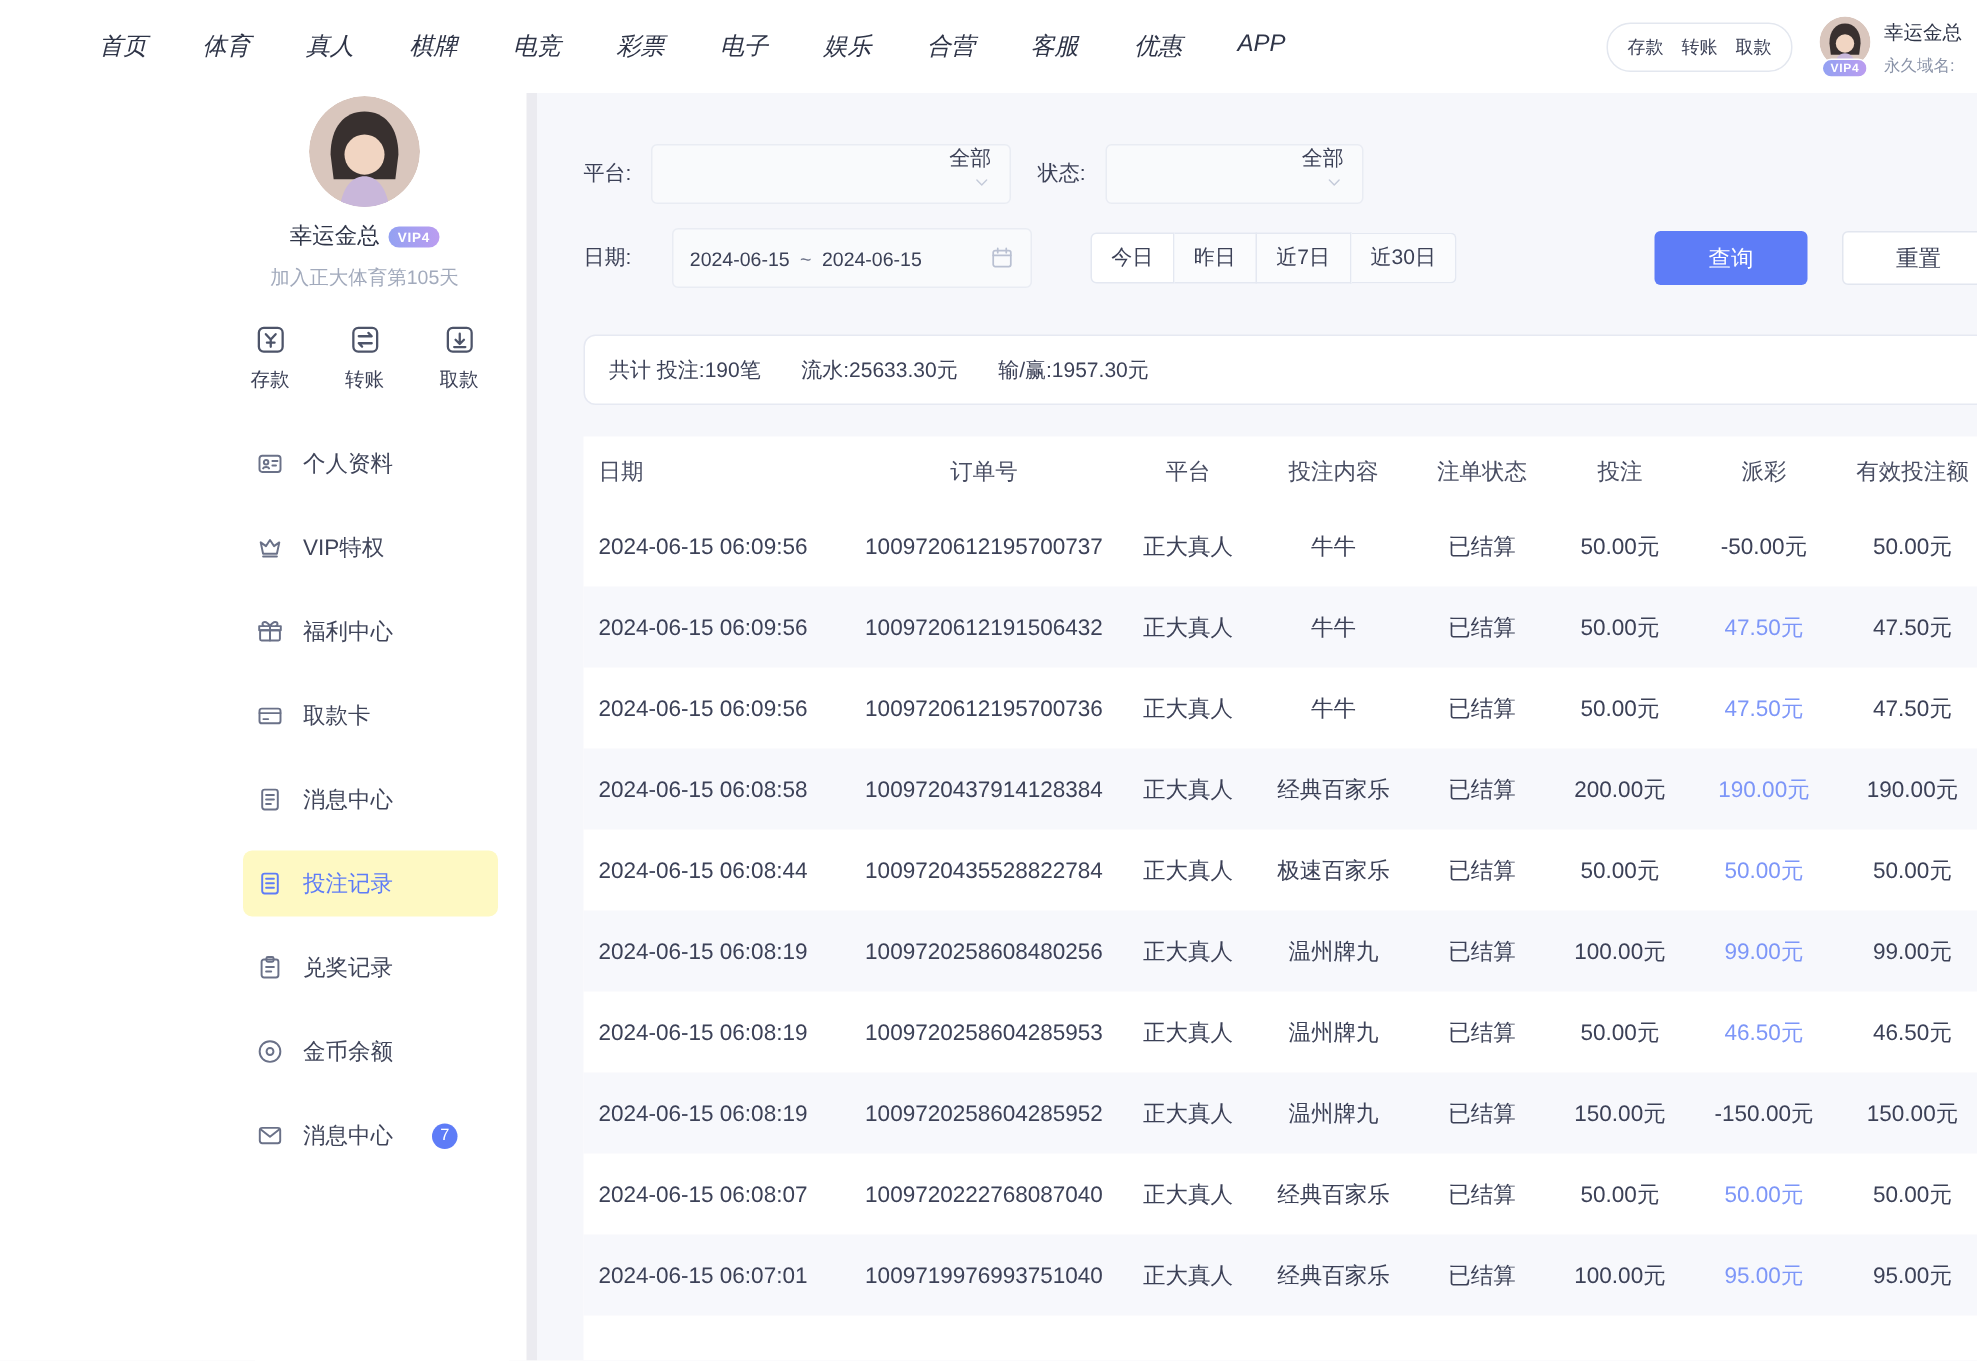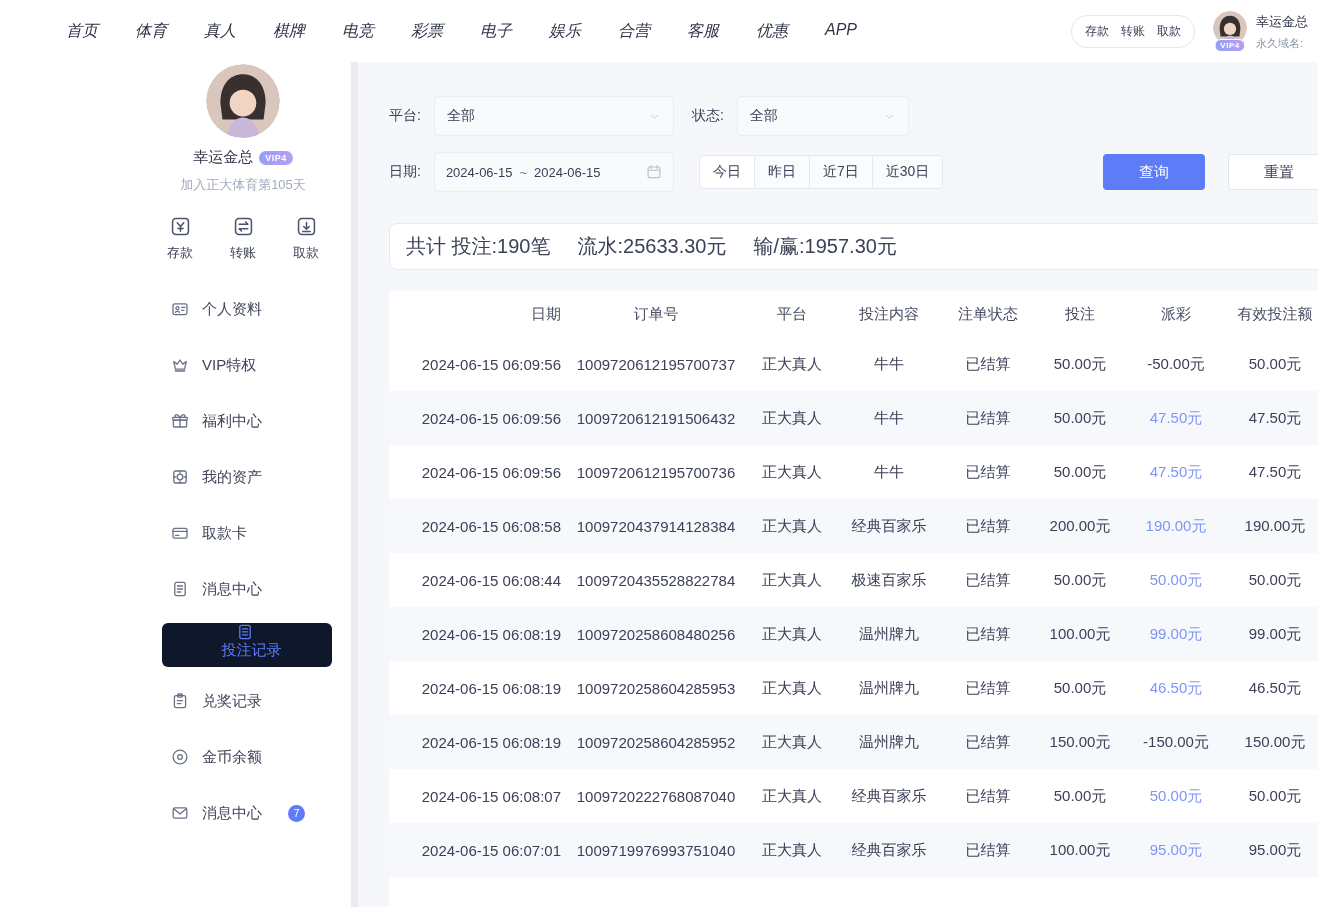--- a/index.html
+++ b/index.html
@@ -47,63 +47,63 @@
   .vip-badge { background:linear-gradient(90deg,#93a1f2,#bb9df0); color:#fff; font-size:9px; font-weight:700; padding:2px 6px; border-radius:8px; letter-spacing:.5px; }
   .join-text { font-size:13px; color:#a2aabc; margin-top:9px; }
   .quick-actions { display:flex; justify-content:space-between; width:100%; padding:0 32px; margin-top:22px; }
   .qa { display:flex; flex-direction:column; align-items:center; gap:7px; cursor:pointer; }
   .qa .icon { color:#4d5469; }
   .qa .icon svg { width:21px; height:21px; }
   .qa-label { font-size:13px; color:#3c4157; }
   .menu { width:100%; padding:0 19px 0 27px; margin-top:25px; }
   .menu-item { display:flex; align-items:center; height:44px; margin-bottom:12px; border-radius:6px; padding-left:9px; cursor:pointer; color:#3f4459; }
   .menu-item .icon { color:#6a7188; margin-right:13px; display:flex; }
-  .menu-item.active { background:#0f172a; color:#5e7cf7;flex-direction:column; }
+  .menu-item.active { background:#fef9c3; color:#5e7cf7; }
   .menu-item.active .icon { color:#5e7cf7; }
   .menu-label { font-size:15px; }
   .menu-badge { margin-left:auto; margin-right:27px; width:17px; height:17px; border-radius:50%; background:#5e7cf7; color:#fff; font-size:11px; display:flex; align-items:center; justify-content:center; }
   .icon svg { width:18px; height:18px; display:block; }
 
   
   .filter-row { display:flex; align-items:center; }
-  .fr2 { margin-top:16px; }
+  .fr2 { margin-top:16px;gap:14px; }
   .f-label { font-size:14px; color:#3c4157; margin-right:13px; white-space:nowrap; }
   .status-label { margin-left:18px; }
-  .sel { height:40px; background:#f9fafc; border:1px solid #e9ecf3; border-radius:4px; display:flex; align-items:center; padding:0 12px; font-size:14px; color:#3c4157; cursor:pointer; }
+  .sel { height:40px; background:#f9fafc; border:1px solid #e9ecf3; border-radius:4px; display:flex; align-items:flex-end; padding:0 12px; font-size:14px; color:#3c4157; cursor:pointer;flex-direction:column; }
   .sel-platform { width:240px; }
   .sel-status { width:172px; }
   .chev { margin-left:auto; color:#c4cad9; display:flex; }
   .chev svg { width:13px; height:13px; }
   .datebox { width:240px; height:40px; background:#f9fafc; border:1px solid #e9ecf3; border-radius:4px; display:flex; align-items:center; padding:0 11px; font-size:13px; color:#3c4157; cursor:pointer; }
   .datebox .sep { margin:0 7px; color:#6b7187; }
   .cal { margin-left:auto; color:#b9c0d2; display:flex; }
   .cal svg { width:16px; height:16px; }
   .ranges { display:flex; margin-left:25px; }
   .range-btn { height:34px; padding:0 13px; display:flex; align-items:center; font-size:14px; color:#3c4157; background:#fafbfd; border:1px solid #e4e8f1; border-left:none; cursor:pointer; }
   .range-btn:first-child { border-left:1px solid #e4e8f1; border-radius:4px 0 0 4px; }
   .range-btn:last-child { border-radius:0 4px 4px 0; }
   .range-btn.active { background:#fff; }
   .action-btns { margin-left:auto; display:flex; gap:23px; }
   .btn { height:36px; width:102px; border-radius:4px; font-size:15px; display:flex; align-items:center; justify-content:center; cursor:pointer; border:none; }
   .btn-query { background:#5e7cf7; color:#fff; }
   .btn-reset { background:#fff; color:#3c4157; border:1px solid #e2e6ef; margin-right:-12px; }
 
   
   .summary { margin-top:31px; height:47px; background:#fff; border:1px solid #e6e9f2; border-radius:8px; display:flex; align-items:center; padding:0 16px; width:calc(100% + 12px); }
-  .summary .seg { font-size:20px; color:#3c4157; margin-right:27px; white-space:nowrap; }
+  .summary .seg { font-size:14px; color:#3c4157; margin-right:27px; white-space:nowrap; }
 
   
   .table-card { margin-top:21px; background:#fff; width:calc(100% + 31px); min-height:620px; }
   .trow { display:grid; grid-template-columns:172px 190px 82px 112px 86px 98px 94px 104px; align-items:center; }
   .thead { height:46px; }
   .thead .cell { font-size:15px; color:#494e63; }
   .tbody .trow { height:54px; }
   .tbody .trow:nth-child(even) { background:#f7f8fc; }
   .cell { text-align:center; font-size:15px; color:#3c4157; white-space:nowrap; }
-  .cell.c0 { text-align:right; padding-left:10px; }
+  .cell.c0 { text-align:left; padding-left:10px; }
   .payout-pos { color:#7d96f8; }
 </style>
 </head>
 <body>
 
 <header class="topbar">
   <nav class="main-nav" id="main-nav">
       <a class="nav-item">首页</a>
       <a class="nav-item">体育</a>
       <a class="nav-item">真人</a>
@@ -210,30 +210,20 @@
               <svg viewBox="0 0 18 18" fill="none" stroke="currentColor" stroke-width="1.3" stroke-linecap="round" stroke-linejoin="round">
                 <rect x="2.4" y="8.2" width="13.2" height="6.8" rx="1"></rect>
                 <path d="M1.8 5.4h14.4v2.8H1.8zM9 5.4V15M9 5.4S7.2 2.6 5.6 2.6c-1 0-1.6.7-1.6 1.4s.6 1.4 1.6 1.4M9 5.4s1.8-2.8 3.4-2.8c1 0 1.6.7 1.6 1.4s-.6 1.4-1.6 1.4"></path>
               </svg>
             </span>
             <span class="menu-label">福利中心</span>
           </div>
           <div class="menu-item">
             <span class="icon">
               <svg viewBox="0 0 18 18" fill="none" stroke="currentColor" stroke-width="1.3" stroke-linecap="round" stroke-linejoin="round">
-                <rect x="2.8" y="3" width="12.4" height="12" rx="2"></rect>
-                <circle cx="9" cy="9" r="2.8"></circle>
-                <path d="M9 3v2M9 13v2M2.8 9h2M13.2 9h2"></path>
-              </svg>
-            </span>
-            <span class="menu-label">我的资产</span>
-          </div>
-          <div class="menu-item">
-            <span class="icon">
-              <svg viewBox="0 0 18 18" fill="none" stroke="currentColor" stroke-width="1.3" stroke-linecap="round" stroke-linejoin="round">
                 <rect x="2" y="4.4" width="14" height="9.8" rx="1.6"></rect>
                 <path d="M2 7.4h14M4.6 11.4h3.2"></path>
               </svg>
             </span>
             <span class="menu-label">取款卡</span>
           </div>
           <div class="menu-item">
             <span class="icon">
               <svg viewBox="0 0 18 18" fill="none" stroke="currentColor" stroke-width="1.3" stroke-linecap="round" stroke-linejoin="round">
                 <rect x="3.8" y="2.4" width="10.4" height="13.2" rx="1.6"></rect>

